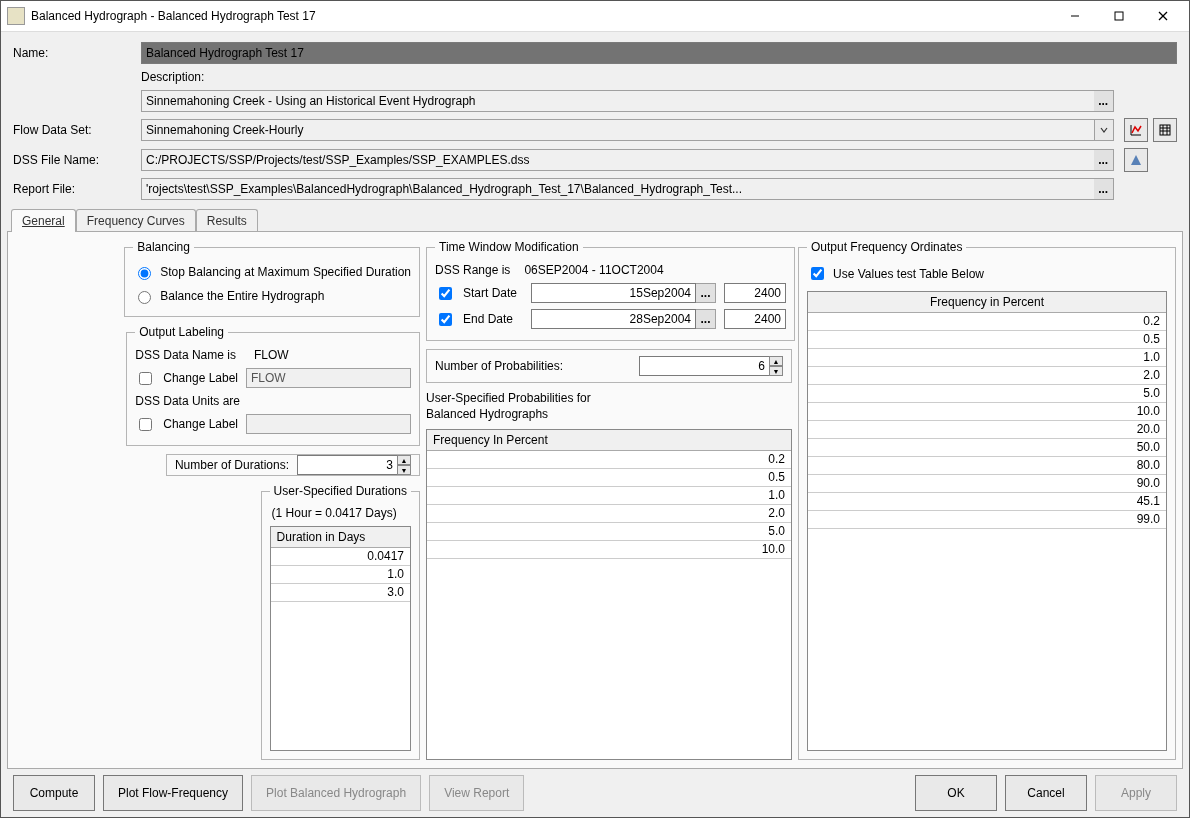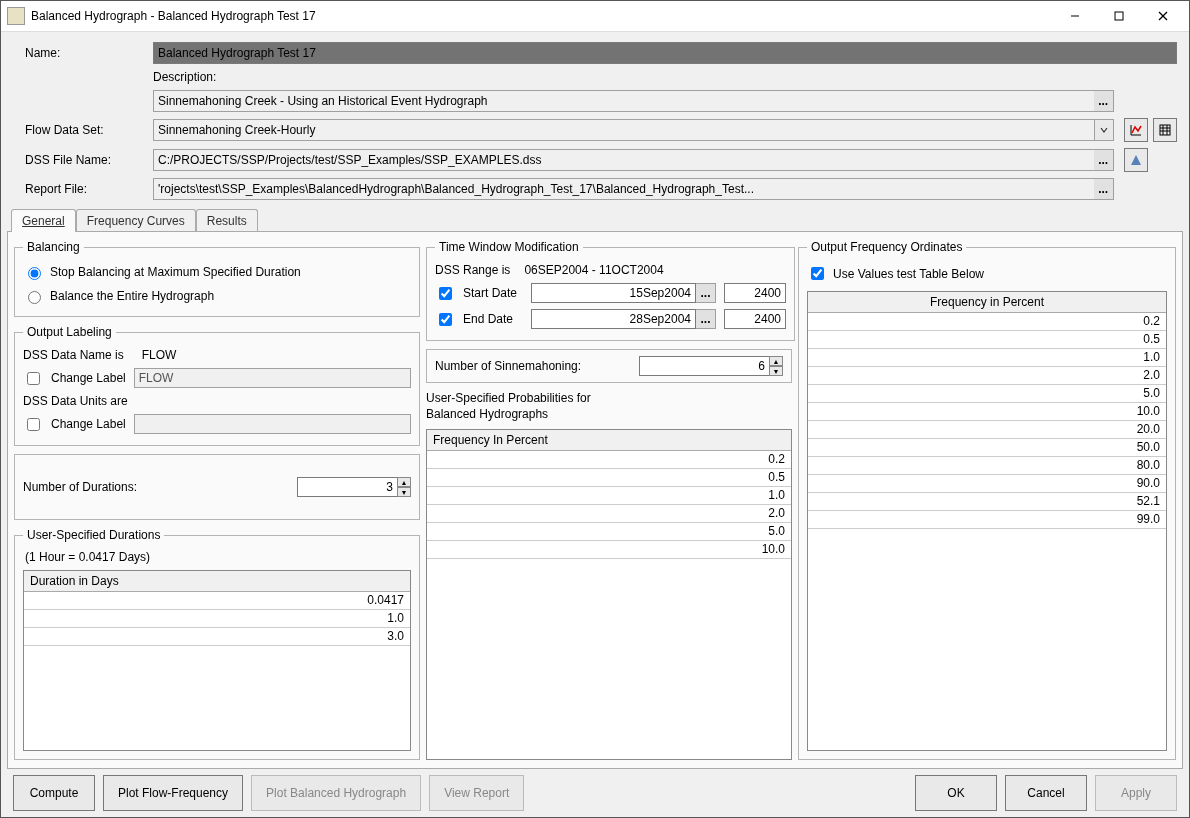--- a/index.html
+++ b/index.html
@@ -52,21 +52,20 @@
   }
 
   
   .form-grid {
     display: grid;
     grid-template-columns: 120px 1fr auto;
     column-gap: 8px;
     row-gap: 6px;
     align-items: center;
     padding: 6px 6px 8px 6px;
-    margin-left: 12px;
   }
   .form-grid label { white-space: nowrap; }
   .txt-input {
     height: 22px;
     border: 1px solid #7a7a7a;
     background: #737373;
     padding: 0 4px;
     font: inherit;
     box-sizing: border-box;
   }
@@ -150,21 +149,21 @@
     flex: 1;
     background: #fafafa;
     border: 1px solid #aaa; border-top: none;
     margin: 0 0 6px 0;
     display: flex;
     gap: 6px;
     padding: 8px 6px;
     box-sizing: border-box;
   }
   .col { display: flex; flex-direction: column; gap: 8px; }
-  .col1 { width: 406px; }
+  .col1 { width: 406px; align-items: flex-end; }
   .col2 { width: 366px; }
   .col3 { flex: 1; }
 
   fieldset.group {
     border: 1px solid #b5b5b5;
     padding: 6px 8px 8px 8px;
     margin: 0;
   }
   fieldset.group > legend {
     padding: 0 4px;
@@ -367,21 +366,21 @@
           <div class="inline-row">
             <span>DSS Data Units are</span>
           </div>
           <div class="inline-row">
             <input type="checkbox" style="">
             <span>Change Label</span>
             <input class="mini-input disabled" style="flex: 1 1 0%;" disabled="" value="">
           </div>
         </fieldset>
 
-        <div class="inline-row" style="border:1px solid #b5b5b5; padding:22px 8px;">
+        <div class="inline-row" style="border:1px solid #b5b5b5; padding:0 8px;">
           <span>Number of Durations:</span>
           <div class="spinwrap" style="margin-left:auto;">
             <input class="mini-input" style="width: 100px;" value="3">
             <div class="spin">
                 <button>▲</button>
                 <button>▼</button>
               </div>
           </div>
         </div>
 
@@ -420,21 +419,21 @@
             <span style="width:60px;">End Date</span>
             <div class="field-with-addon" style="flex:1;">
               <input class="mini-input" style="flex: 1 1 0%;" value="28Sep2004">
               <div class="ellipsis-addon" style="height:20px;">...</div>
             </div>
             <input class="mini-input" style="width: 62px;" value="2400">
           </div>
         </fieldset>
 
         <div class="inline-row" style="border:1px solid #b5b5b5; padding:6px 8px;">
-          <span>Number of Sinnemahoning:</span>
+          <span>Number of Probabilities:</span>
           <div class="spinwrap" style="margin-left:auto;">
             <input class="mini-input" style="width: 130px;" value="6">
             <div class="spin">
                 <button>▲</button>
                 <button>▼</button>
               </div>
           </div>
         </div>
 
         <div>User-Specified Probabilities for</div>
@@ -466,21 +465,21 @@
                 <div class="grid-row">0.2</div>
                 <div class="grid-row">0.5</div>
                 <div class="grid-row">1.0</div>
                 <div class="grid-row">2.0</div>
                 <div class="grid-row">5.0</div>
                 <div class="grid-row">10.0</div>
                 <div class="grid-row">20.0</div>
                 <div class="grid-row">50.0</div>
                 <div class="grid-row">80.0</div>
                 <div class="grid-row">90.0</div>
-                <div class="grid-row">52.1</div>
+                <div class="grid-row">45.1</div>
                 <div class="grid-row">99.0</div>
               </div>
           </div>
         </fieldset>
       </div>
 
     </div>
 
     <div class="footer">
       <button class="btn">Compute</button>

